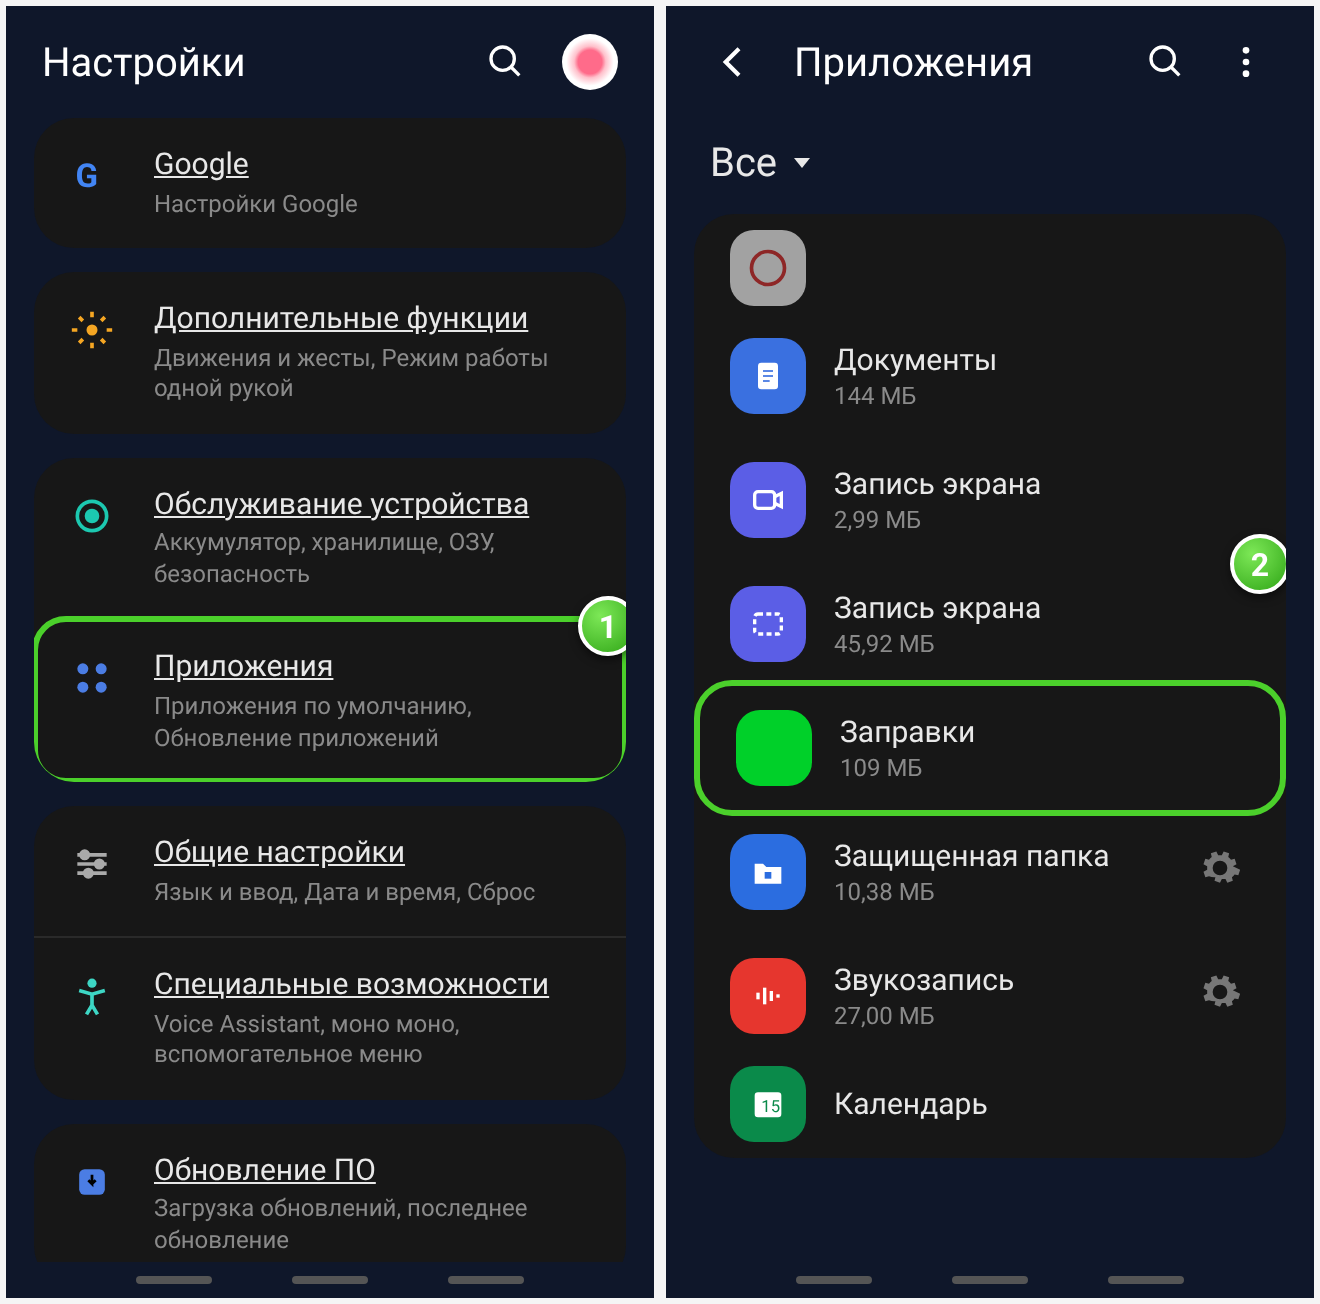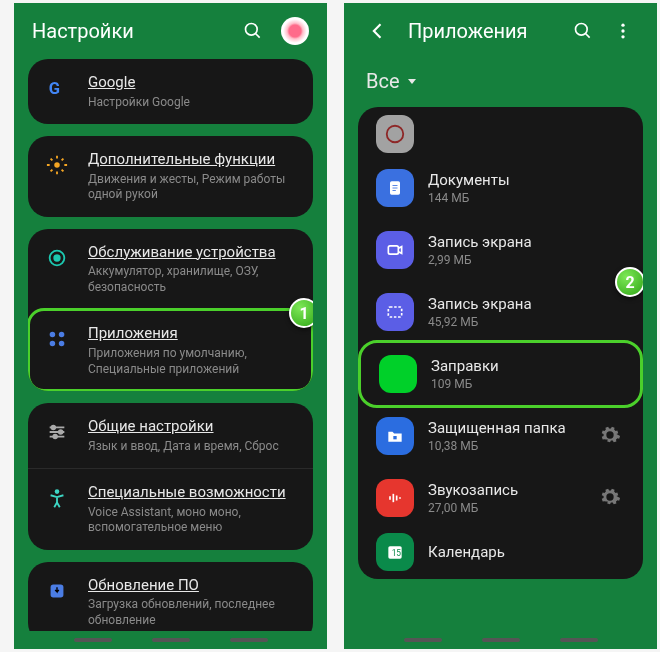--- a/index.html
+++ b/index.html
@@ -1,17 +1,17 @@
 <!DOCTYPE html>
 <html><head>
 <meta charset="utf-8">
 <style>
   * { margin: 0; padding: 0; box-sizing: border-box; font-family: -apple-system, Roboto, Arial, sans-serif; }
   body { background: #f5f5f5; display: flex; gap: 6px; padding: 3px; width: 660px; height: 652px; }
-  .phone { flex: 1; background: #15803d; border-radius: 0; overflow: hidden; position: relative; display: flex; flex-direction: column; margin-left: 11px; }
+  .phone { flex: 1; background: #0f172a; border-radius: 0; overflow: hidden; position: relative; display: flex; flex-direction: column; }
   .header { display: flex; align-items: center; padding: 14px 18px; height: 56px; color: #fff; }
   .header-title { font-size: 20px; font-weight: 400; flex: 1; }
   .header-icon-btn { background: none; border: none; color: #fff; padding: 6px; margin-left: 8px; display: flex; align-items: center; justify-content: center; cursor: pointer; }
   .back-btn { margin-right: 14px; margin-left: 0; }
   .avatar { width: 28px; height: 28px; border-radius: 50%; background: radial-gradient(circle, #ff6b8a 30%, #ffc0cb 40%, #fff 60%); margin-left: 12px; }
   .content { flex: 1; overflow: hidden; padding: 0 14px 10px; }
   .card { background: #171717; border-radius: 20px; margin-bottom: 12px; overflow: hidden; }
   .setting-item { display: flex; align-items: flex-start; padding: 14px 16px; cursor: pointer; }
   .setting-item + .setting-item { border-top: 1px solid #2a2a2a; }
   .setting-icon { width: 26px; height: 26px; display: flex; align-items: center; justify-content: center; margin-right: 18px; margin-top: 2px; flex-shrink: 0; }
@@ -100,21 +100,21 @@
         <div class="setting-icon">
           <svg width="22" height="22" viewBox="0 0 24 24" fill="#4b7de4">
               <circle cx="7" cy="7" r="3"></circle>
               <circle cx="17" cy="7" r="3"></circle>
               <circle cx="7" cy="17" r="3"></circle>
               <circle cx="17" cy="17" r="3"></circle>
             </svg>
         </div>
         <div class="setting-text">
           <div class="setting-title">Приложения</div>
-          <div class="setting-subtitle">Приложения по умолчанию, Специальные приложений</div>
+          <div class="setting-subtitle">Приложения по умолчанию, Обновление приложений</div>
         </div>
       </div>
     </div>
 
     <div class="card">
       <div class="setting-item">
         <div class="setting-icon">
           <svg width="22" height="22" viewBox="0 0 24 24" stroke="#aaa" stroke-width="2">
               <line x1="4" y1="7" x2="20" y2="7"></line>
               <line x1="4" y1="12" x2="20" y2="12"></line>

